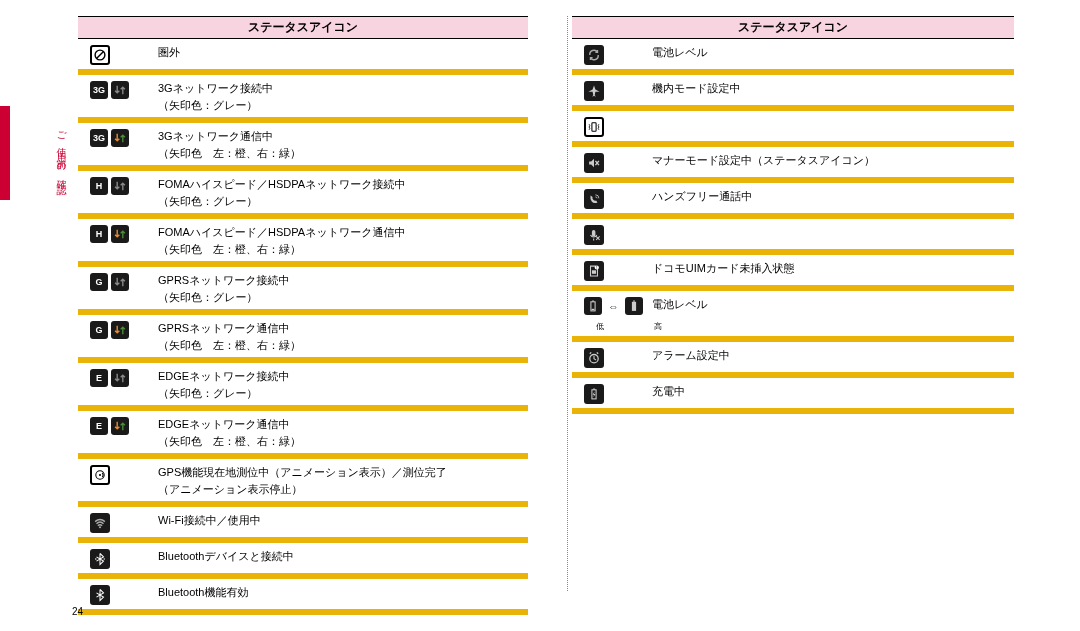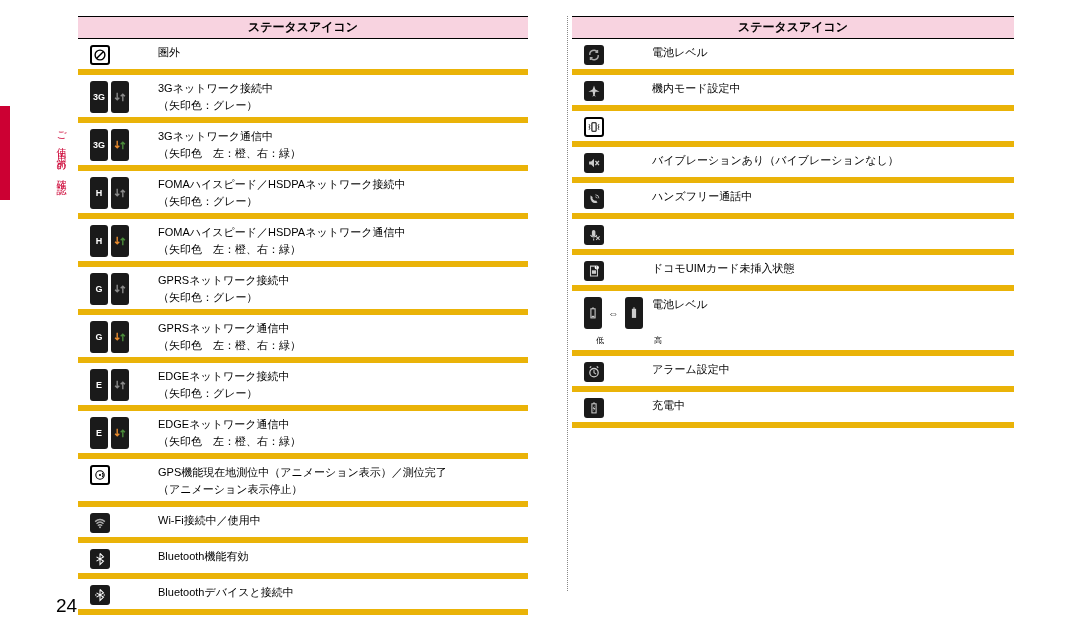--- a/index.html
+++ b/index.html
@@ -14,24 +14,24 @@
   .col.right { padding-left: 26px; }
   .header-bar { background: #f8d3e0; border: 1px solid #000; border-left: none; border-right: none; text-align: center; font-weight: bold; font-size: 12px; padding: 2px 0; }
   .row { display: flex; border-bottom: 6px solid #eab308; padding: 5px 0 4px 0; min-height: 32px; align-items: flex-start; }
   .icon-cell { width: 80px; flex-shrink: 0; display: flex; align-items: center; gap: 4px; padding-left: 12px; padding-top: 1px; }
   .desc-cell { flex: 1; font-size: 11px; line-height: 1.5; }
   .icon-box { width: 20px; height: 20px; background: #1a1a1a; border-radius: 3px; display: flex; align-items: center; justify-content: center; color: #fff; font-size: 9px; font-weight: bold; position: relative; flex-shrink: 0; }
   .icon-box.outline { background: #fff; border: 2px solid #000; }
   .icon-svg { width: 14px; height: 14px; fill: #fff; }
   .icon-svg-dark { width: 14px; height: 14px; fill: #000; }
   .pair { display: flex; gap: 3px; }
-  .small-icon { width: 18px; height: 32px; }
+  .small-icon { width: 18px; height: 18px; }
   .sub-label { font-size: 8px; display: flex; justify-content: space-between; width: 48px; margin: 2px 0 0 12px; }
   .battery-row .icon-cell { flex-direction: column; align-items: flex-start; }
-  .page-num { position: absolute; left: 56px; bottom: 14px; font-size: 19px; }
+  .page-num { position: absolute; left: 72px; bottom: 14px; font-size: 10px; }
   .txt-badge { font-family: Arial, sans-serif; font-size: 9px; font-weight: bold; }
 </style>
 </head>
 <body>
 
 <div class="page">
   <div class="left-tab-bar">
     <div class="red-tab"></div>
     <div class="side-label">ご使用前の確認</div>
   </div>
@@ -193,37 +193,37 @@
             </div>
         </div>
         <div class="desc-cell">Wi-Fi接続中／使用中</div>
       </div>
 
       <div class="row">
         <div class="icon-cell">
           <div class="icon-box">
               <svg class="icon-svg" viewBox="0 0 20 20">
                 <path d="M10 2 L10 18 L15 13 L5 7 M10 2 L15 7 L5 13" fill="none" stroke="#fff" stroke-width="1.5"></path>
-              </svg>
-            </div>
-        </div>
-        <div class="desc-cell">Bluetooth機能有効</div>
-      </div>
-
-      <div class="row">
-        <div class="icon-cell">
-          <div class="icon-box">
-              <svg class="icon-svg" viewBox="0 0 20 20">
-                <path d="M10 2 L10 18 L15 13 L5 7 M10 2 L15 7 L5 13" fill="none" stroke="#fff" stroke-width="1.5"></path>
                 <circle cx="4" cy="10" r="1" fill="#fff"></circle>
                 <circle cx="16" cy="10" r="1" fill="#fff"></circle>
               </svg>
             </div>
         </div>
         <div class="desc-cell">Bluetoothデバイスと接続中</div>
+      </div>
+
+      <div class="row">
+        <div class="icon-cell">
+          <div class="icon-box">
+              <svg class="icon-svg" viewBox="0 0 20 20">
+                <path d="M10 2 L10 18 L15 13 L5 7 M10 2 L15 7 L5 13" fill="none" stroke="#fff" stroke-width="1.5"></path>
+              </svg>
+            </div>
+        </div>
+        <div class="desc-cell">Bluetooth機能有効</div>
       </div>
     </div>
 
     <div class="col right">
       <div class="header-bar">ステータスアイコン</div>
 
       <div class="row">
         <div class="icon-cell">
           <div class="icon-box">
               <svg class="icon-svg" viewBox="0 0 20 20">
@@ -260,21 +260,21 @@
       <div class="row">
         <div class="icon-cell">
           <div class="icon-box">
               <svg class="icon-svg" viewBox="0 0 20 20">
                 <path d="M3 8 L6 8 L10 4 L10 16 L6 12 L3 12 Z" fill="#ccc"></path>
                 <line x1="12" y1="7" x2="17" y2="13" stroke="#ccc" stroke-width="2"></line>
                 <line x1="17" y1="7" x2="12" y2="13" stroke="#ccc" stroke-width="2"></line>
               </svg>
             </div>
         </div>
-        <div class="desc-cell">バイブレーションあり（バイブレーションなし）</div>
+        <div class="desc-cell">マナーモード設定中（ステータスアイコン）</div>
       </div>
 
       <div class="row">
         <div class="icon-cell">
           <div class="icon-box">
               <svg class="icon-svg" viewBox="0 0 20 20">
                 <path d="M5 5 Q4 10 7 14 Q10 17 15 15 L13 12 Q11 13 9 11 Q7 9 8 7 Z" fill="#ccc"></path>
                 <path d="M12 4 A5 5 0 0 1 17 9 M12 7 A2.5 2.5 0 0 1 14.5 9" fill="none" stroke="#ccc" stroke-width="1.2"></path>
               </svg>
             </div>

